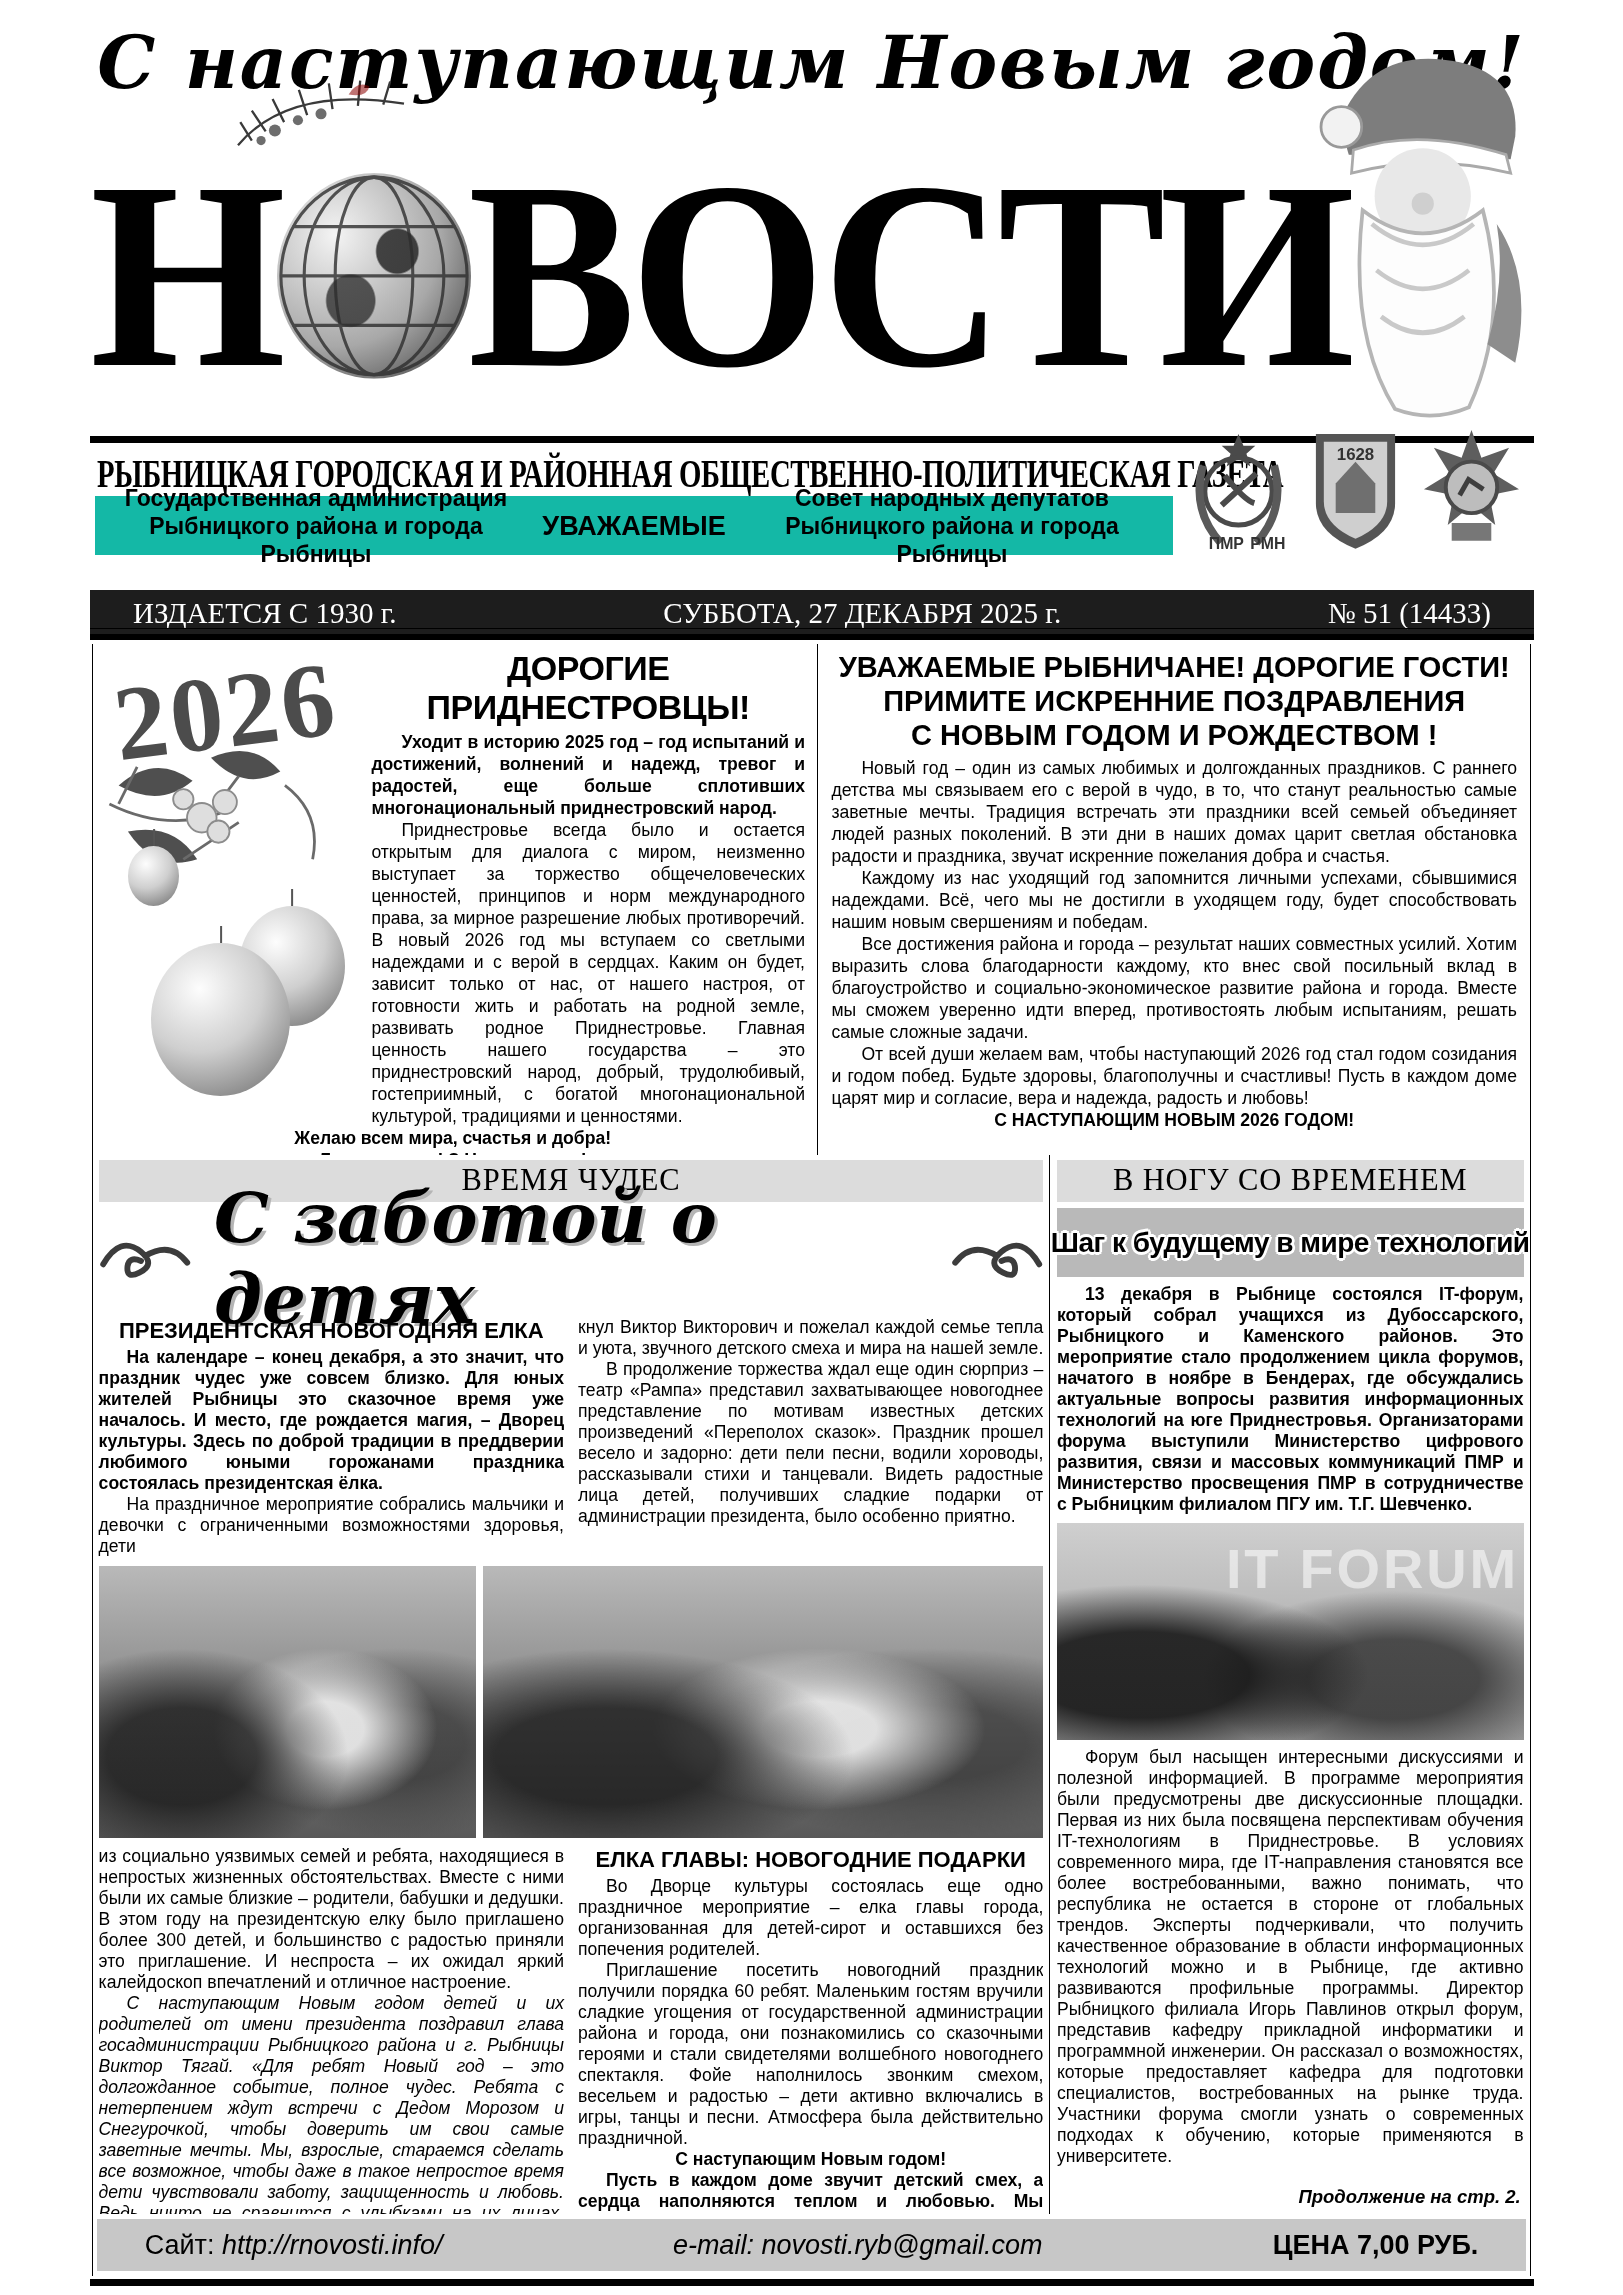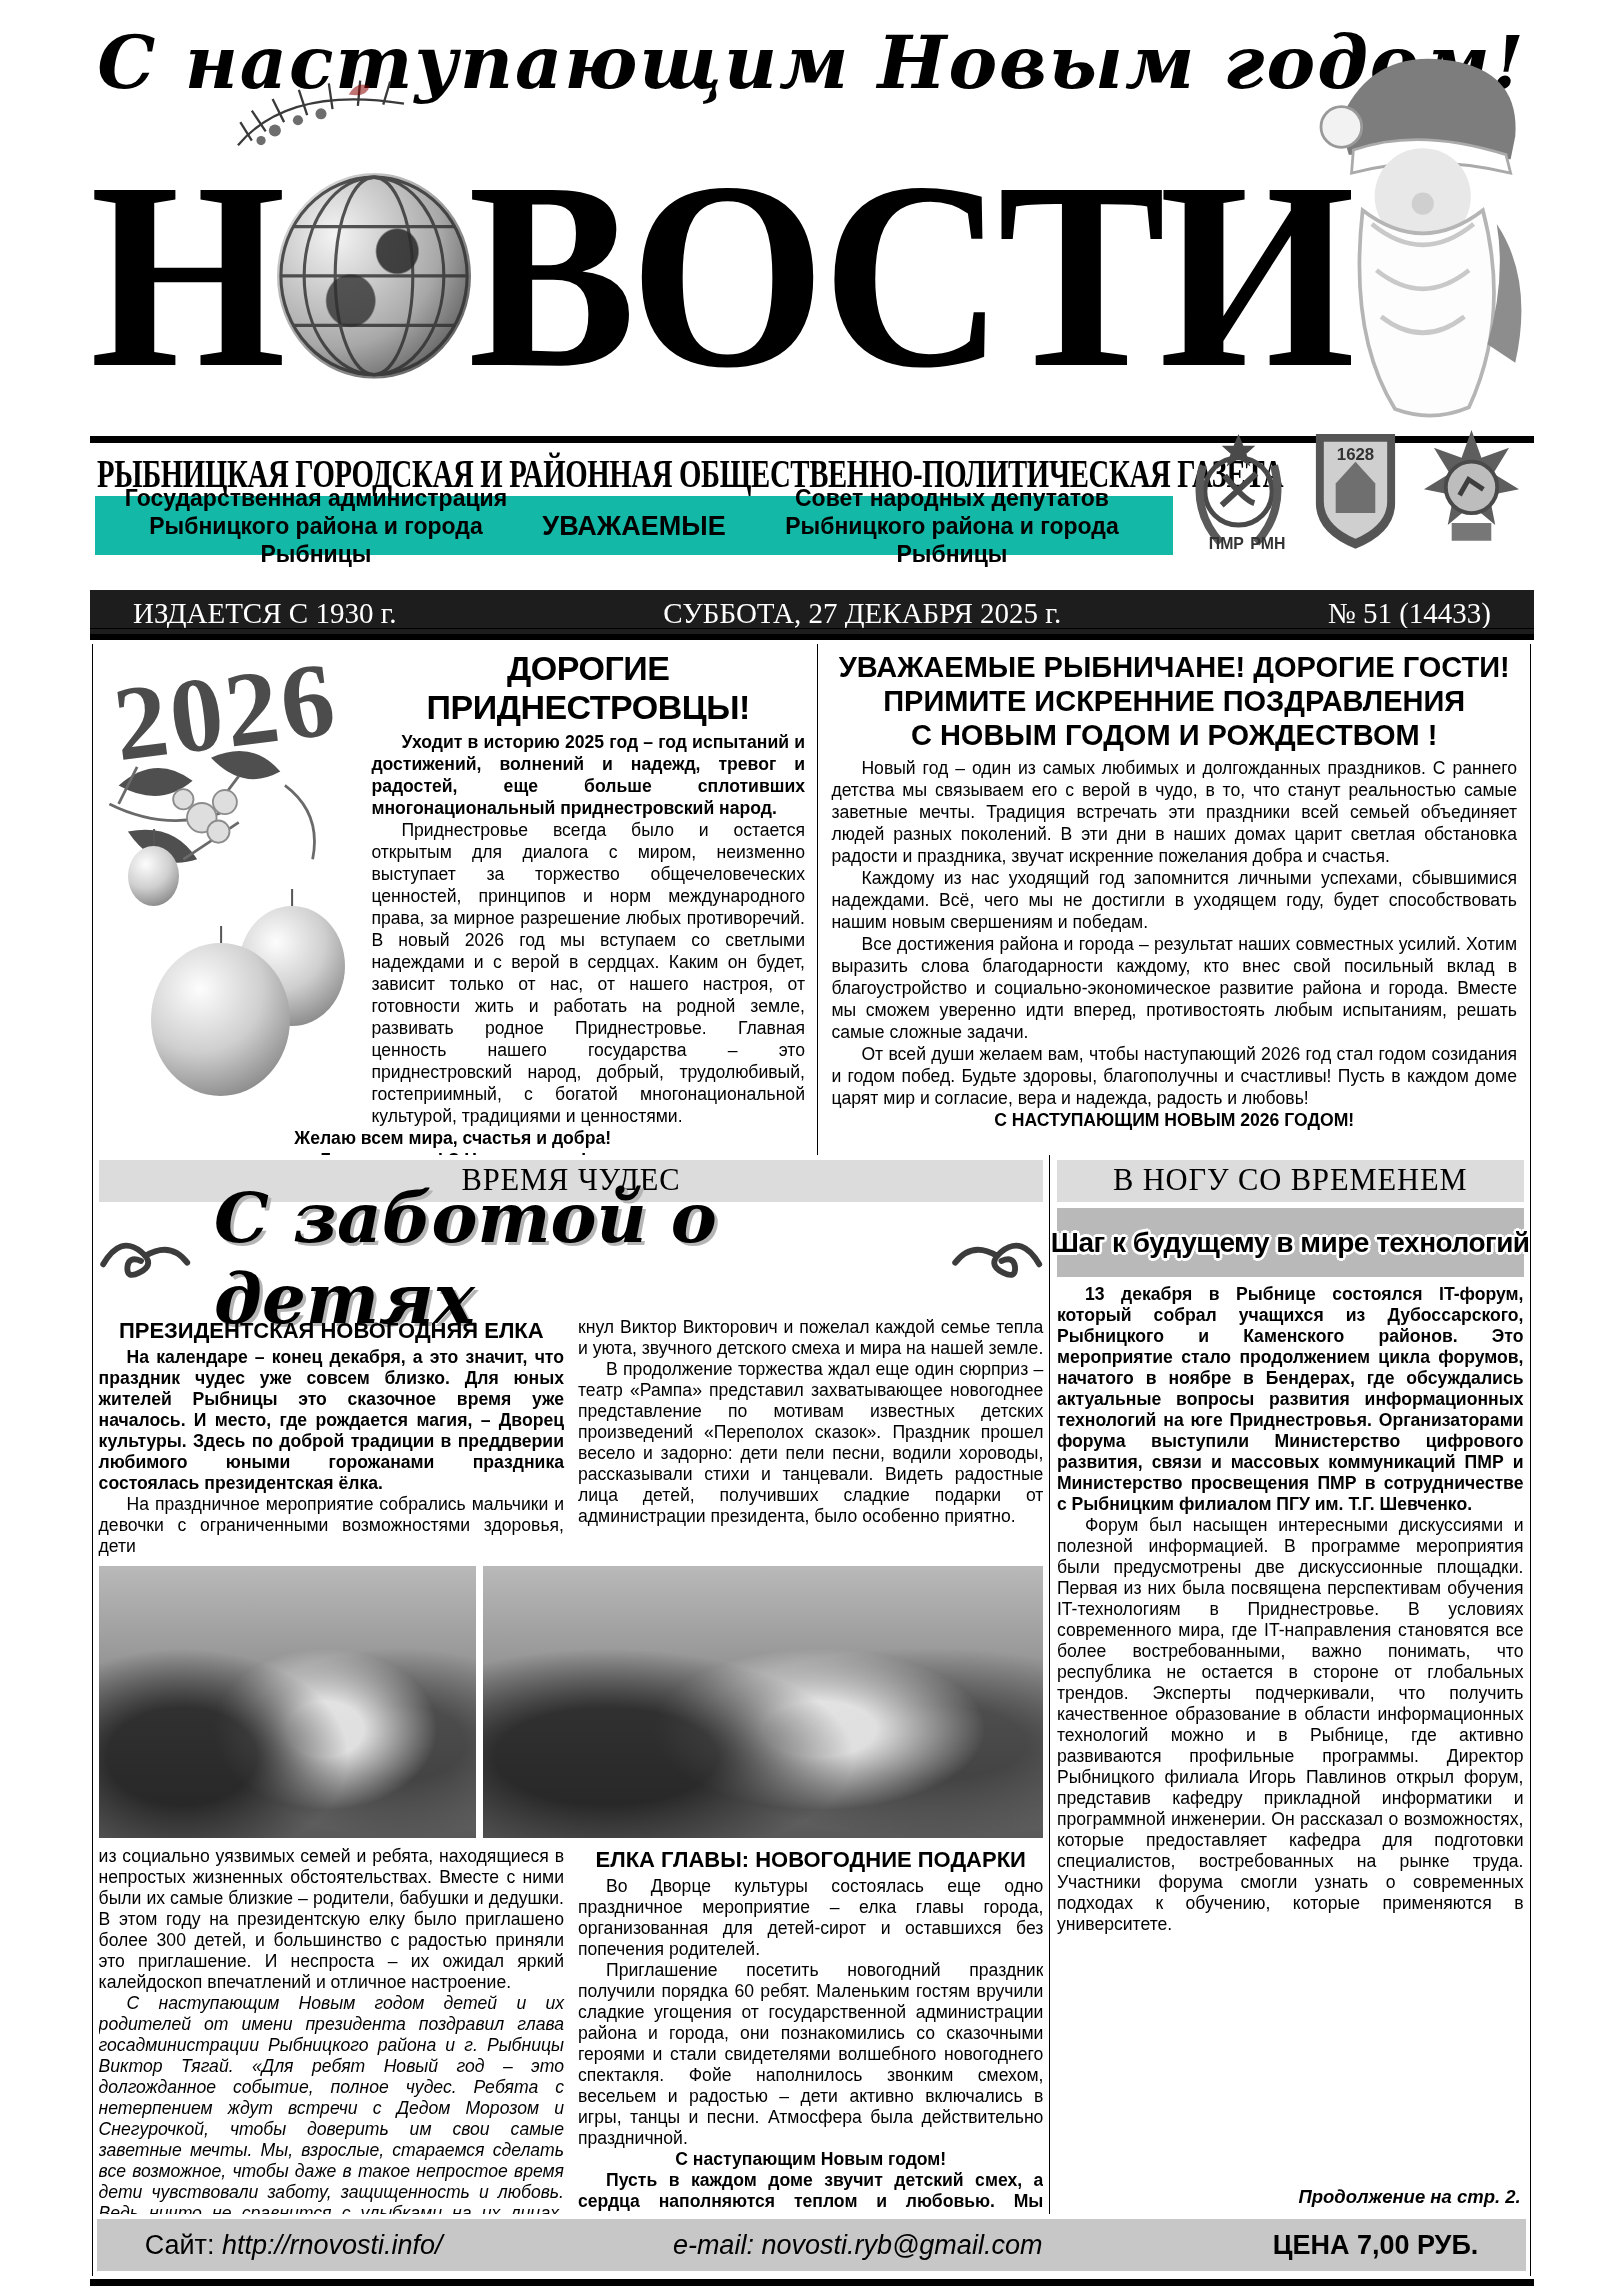--- a/index.html
+++ b/index.html
@@ -294,20 +294,23 @@
       </div>
 
       <div class="v-div"></div>
 
       <div class="s-right">
         <div class="band">В НОГУ СО ВРЕМЕНЕМ</div>
         <div class="tech-band">
           <div class="tech-head">Шаг к будущему в мире технологий</div>
         </div>
         <p class="sec sec-bold tech-body" style="margin-top:7.4px;">13 декабря в Рыбнице состоялся IT-форум, который собрал учащихся из Дубоссарского, Рыбницкого и Каменского районов. Это мероприятие стало продолжением цикла форумов, начатого в ноябре в Бендерах, где обсуждались актуальные вопросы развития информационных технологий на юге Приднестровья. Организаторами форума выступили Министерство цифрового развития, связи и массовых коммуникаций ПМР и Министерство просвещения ПМР в сотрудничестве с Рыбницким филиалом ПГУ им. Т.Г. Шевченко.</p>
+        <div class="tech-photo">
+          <div class="ghost">IT FORUM</div>
+        </div>
         <div class="tech-flex">
           <p class="sec tech-body">Форум был насыщен интересными дискуссиями и полезной информацией. В программе мероприятия были предусмотрены две дискуссионные площадки. Первая из них была посвящена перспективам обучения IT-технологиям в Приднестровье. В условиях современного мира, где IT-направления становятся все более востребованными, важно понимать, что республика не остается в стороне от глобальных трендов. Эксперты подчеркивали, что получить качественное образование в области информационных технологий можно и в Рыбнице, где активно развиваются профильные программы. Директор Рыбницкого филиала Игорь Павлинов открыл форум, представив кафедру прикладной информатики и программной инженерии. Он рассказал о возможностях, которые предоставляет кафедра для подготовки специалистов, востребованных на рынке труда. Участники форума смогли узнать о современных подходах к обучению, которые применяются в университете.</p>
         </div>
         <div class="continued">Продолжение на стр. 2.</div>
       </div>
 
     </div>
 
     <div class="footerbar">
       <div class="site"><span>Сайт: </span><i>http://rnovosti.info/</i></div>

